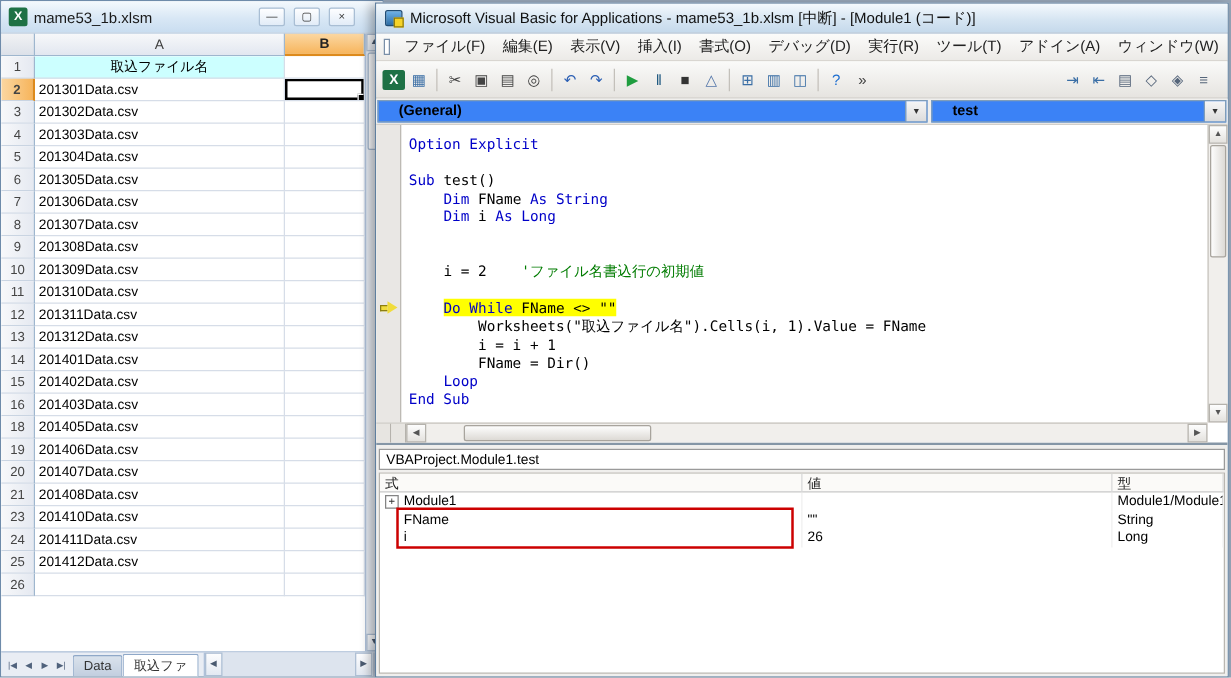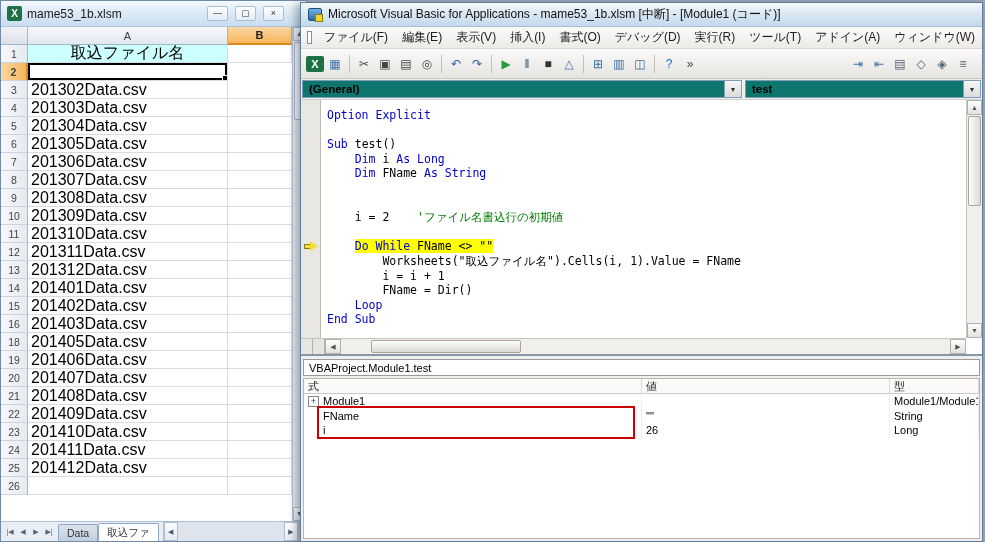--- a/index.html
+++ b/index.html
@@ -15,21 +15,21 @@
   .xl-btns{margin-left:auto;margin-right:16px;display:flex;gap:7px}
   .xl-btn{width:21px;height:15px;border:1px solid #A9BED4;background:linear-gradient(#FEFEFF,#E2ECF7);font-size:9px;line-height:12px;text-align:center;color:#333;border-radius:2px}
   .xl-colheaders{position:absolute;left:0;top:26px;height:18px;right:14px;display:grid;grid-template-columns:27px 200px 1fr}
   .xl-ch{border-right:1px solid #9EB6CE;border-bottom:1px solid #9EB6CE;background:linear-gradient(#F7F8FA,#E2E7F0);font-size:11px;color:#3E3E3E;display:flex;align-items:center;justify-content:center}
   .xl-ch.corner{background:linear-gradient(#F1F2F4,#DCE1E9)}
   .xl-ch.sel{background:linear-gradient(#FBD7A2,#F7B55C);border-bottom:2px solid #DD8A1C;font-weight:bold;color:#222}
   .xl-rows{position:absolute;left:0;top:44px;bottom:20px;right:14px;background:#fff;overflow:hidden}
   .xl-row{display:grid;grid-template-columns:27px 200px 1fr;height:18px}
   .xl-rowhdr{border-right:1px solid #9EB6CE;border-bottom:1px solid #C9D4E2;background:linear-gradient(90deg,#F7F8FA,#E5E9F1);font-size:10.5px;color:#444;display:flex;align-items:center;justify-content:center}
   .xl-rowhdr.sel{background:linear-gradient(90deg,#FBD7A2,#F7B55C);border-right:2px solid #DD8A1C;font-weight:bold}
-  .xl-cell{border-right:1px solid #D6DDE8;border-bottom:1px solid #D6DDE8;font-size:16px;color:#000;display:flex;align-items:center;padding:4px 3px;white-space:nowrap;overflow:hidden}
+  .xl-cell{border-right:1px solid #D6DDE8;border-bottom:1px solid #D6DDE8;font-size:11px;color:#000;display:flex;align-items:center;padding:4px 3px;white-space:nowrap;overflow:hidden}
   .xl-cell.hdrcell{background:var(--cyan);justify-content:center}
   .xl-cell.selcell{box-shadow:inset 0 0 0 2px #000;position:relative}
   .xl-cell.selcell::after{content:"";position:absolute;right:0;bottom:0;width:4px;height:4px;background:#000;border-left:1px solid #fff;border-top:1px solid #fff}
   .xl-vscroll{position:absolute;right:0;top:26px;bottom:20px;width:14px;background:#E6EBF2;border-left:1px solid #AFC1D9;display:flex;flex-direction:column;align-items:stretch}
   .sc-btn{height:14px;background:linear-gradient(#FDFDFE,#E3E9F2);border:1px solid #AEBFD4;font-size:7px;color:#4A5A70;text-align:center;line-height:12px}
   .xl-vthumb{margin:1px;height:78px;background:linear-gradient(90deg,#FDFDFE,#DDE5F0);border:1px solid #A3B6CD;border-radius:2px}
   .xl-tabbar{position:absolute;left:0;right:0;bottom:0;height:20px;background:#E9EDF4;border-top:1px solid #AFC1D9;display:flex;align-items:stretch}
   .tab-nav{display:flex;align-items:center;gap:1px;padding:0 3px}
   .tab-nav .nav{font-size:7px;color:#50627C;width:12px;text-align:center}
   .xl-tab{padding:0 8px;display:flex;align-items:center;border:1px solid #8FA8C8;border-bottom:none;border-radius:2px 2px 0 0;background:linear-gradient(#DAE2EC,#C2CEDF);margin-top:2px;font-size:10.5px;color:#333;white-space:nowrap}
@@ -48,21 +48,21 @@
   .vb-modicon::after{content:"";position:absolute;left:2px;top:2px;right:2px;height:2px;background:#9FB4CC}
   .vb-menu-item{padding:2px 7px;white-space:nowrap}
   .vb-toolbar{height:30px;flex:0 0 30px;display:flex;align-items:center;background:linear-gradient(#FAFAF9,#E6E4E0);border-bottom:1px solid #C9C6C0;padding:0 5px;gap:1px}
   .vb-tool{width:20px;height:20px;display:flex;align-items:center;justify-content:center;font-size:12px;border-radius:2px}
   .vb-tool.excelbox{background:#1E7145;color:#fff !important;width:18px;height:16px;font-size:11px;font-weight:bold;border-radius:2px}
   .vb-sep{width:1px;height:18px;background:#C3C0BA;margin:0 3px}
   .vb-tbright{margin-left:auto;display:flex;gap:1px;padding-right:4px}
 
   .vb-code{position:relative;flex:0 0 277px;background:#fff;border-bottom:2px solid #8596A6}
   .vb-combos{position:absolute;left:0;right:0;top:0;height:21px;background:#F0EFED;border-bottom:1px solid #D2CFCA;display:flex;gap:3px;padding:1px 1px}
-  .vb-combo{border:1px solid #7F9DB9;background:#0f766e;display:flex;align-items:center;font-size:11.5px;font-weight:bold;padding-left:6px;color:#000}
+  .vb-combo{border:1px solid #7F9DB9;background:#3b82f6;display:flex;align-items:center;font-size:11.5px;font-weight:bold;padding-left:16px;color:#000}
   .vb-combo.obj{flex:0 0 440px}
   .vb-combo.proc{flex:1}
   .combo-arrow{margin-left:auto;width:17px;align-self:stretch;background:linear-gradient(#F6F6F6,#DCDCDC);border-left:1px solid #7F9DB9;display:flex;align-items:center;justify-content:center;font-size:7px;color:#333}
   .vb-codebody{position:absolute;left:0;right:16px;top:21px;bottom:16px;display:flex}
   .vb-margin{width:20px;background:#E9E7E4;border-right:1px solid #BDBAB4;position:relative;flex:0 0 20px}
   .exec-arrow{position:absolute;left:3px;width:14px;height:10px}
   .exec-arrow .stem{position:absolute;left:0;top:3px;width:6px;height:5px;background:#F0DC3C;border:1px solid #8D7F12;border-right:none}
   .exec-arrow .head{position:absolute;left:6px;top:0;width:0;height:0;border-top:5px solid transparent;border-bottom:5px solid transparent;border-left:8px solid #F0DC3C}
   .vb-codearea{flex:1;overflow:hidden;padding:8px 0 0 6px;font-family:"DejaVu Sans Mono",monospace;font-size:11.5px;line-height:14.6px;color:#000}
   .code-line{white-space:pre;height:14.6px}
@@ -118,20 +118,21 @@
     </div>
 
     <div class="xl-rows">
         <div class="xl-row">
           <div class="xl-rowhdr">1</div>
           <div class="xl-cell hdrcell">取込ファイル名</div>
           <div class="xl-cell"></div>
         </div>
         <div class="xl-row">
           <div class="xl-rowhdr sel">2</div>
+          <div class="xl-cell">201301Data.csv</div>
           <div class="xl-cell selcell"></div>
         </div>
         <div class="xl-row">
           <div class="xl-rowhdr">3</div>
           <div class="xl-cell">201302Data.csv</div>
           <div class="xl-cell"></div>
         </div>
         <div class="xl-row">
           <div class="xl-rowhdr">4</div>
           <div class="xl-cell">201303Data.csv</div>
@@ -208,25 +209,20 @@
           <div class="xl-cell"></div>
         </div>
         <div class="xl-row">
           <div class="xl-rowhdr">20</div>
           <div class="xl-cell">201407Data.csv</div>
           <div class="xl-cell"></div>
         </div>
         <div class="xl-row">
           <div class="xl-rowhdr">21</div>
           <div class="xl-cell">201408Data.csv</div>
-          <div class="xl-cell"></div>
-        </div>
-        <div class="xl-row">
-          <div class="xl-rowhdr">22</div>
-          <div class="xl-cell">201409Data.csv</div>
           <div class="xl-cell"></div>
         </div>
         <div class="xl-row">
           <div class="xl-rowhdr">23</div>
           <div class="xl-cell">201410Data.csv</div>
           <div class="xl-cell"></div>
         </div>
         <div class="xl-row">
           <div class="xl-rowhdr">24</div>
           <div class="xl-cell">201411Data.csv</div>
@@ -343,22 +339,22 @@
         <div class="vb-margin">
           <span class="exec-arrow" style="top: 141.4px;">
             <span class="stem"></span>
               <span class="head"></span>
           </span>
         </div>
         <div class="vb-codearea">
             <div class="code-line"><span class="code-ind"></span><span class="code-body"><span class="code-kw">Option Explicit</span></span></div>
             <div class="code-line"><span class="code-ind"></span><span class="code-body"></span></div>
             <div class="code-line"><span class="code-ind"></span><span class="code-body"><span class="code-kw">Sub </span><span class="code-pl">test()</span></span></div>
+            <div class="code-line"><span class="code-ind">    </span><span class="code-body"><span class="code-kw">Dim </span><span class="code-pl">FName </span><span class="code-kw">As String</span></span></div>
             <div class="code-line"><span class="code-ind">    </span><span class="code-body"><span class="code-kw">Dim </span><span class="code-pl">i </span><span class="code-kw">As Long</span></span></div>
-            <div class="code-line"><span class="code-ind">    </span><span class="code-body"><span class="code-kw">Dim </span><span class="code-pl">FName </span><span class="code-kw">As String</span></span></div>
             <div class="code-line"><span class="code-ind"></span><span class="code-body"></span></div>
             <div class="code-line"><span class="code-ind">    </span></div>
             <div class="code-line"><span class="code-ind">    </span><span class="code-body"><span class="code-pl">i = 2    </span><span class="code-cm">'ファイル名書込行の初期値</span></span></div>
             <div class="code-line"><span class="code-ind"></span><span class="code-body"></span></div>
             <div class="code-line"><span class="code-ind">    </span><span class="code-body exec"><span class="code-kw">Do While </span><span class="code-pl">FName &lt;&gt; ""</span></span></div>
             <div class="code-line"><span class="code-ind">        </span><span class="code-body"><span class="code-pl">Worksheets("取込ファイル名").Cells(i, 1).Value = FName</span></span></div>
             <div class="code-line"><span class="code-ind">        </span><span class="code-body"><span class="code-pl">i = i + 1</span></span></div>
             <div class="code-line"><span class="code-ind">        </span><span class="code-body"><span class="code-pl">FName = Dir()</span></span></div>
             <div class="code-line"><span class="code-ind">    </span><span class="code-body"><span class="code-kw">Loop</span></span></div>
             <div class="code-line"><span class="code-ind"></span><span class="code-body"><span class="code-kw">End Sub</span></span></div>

